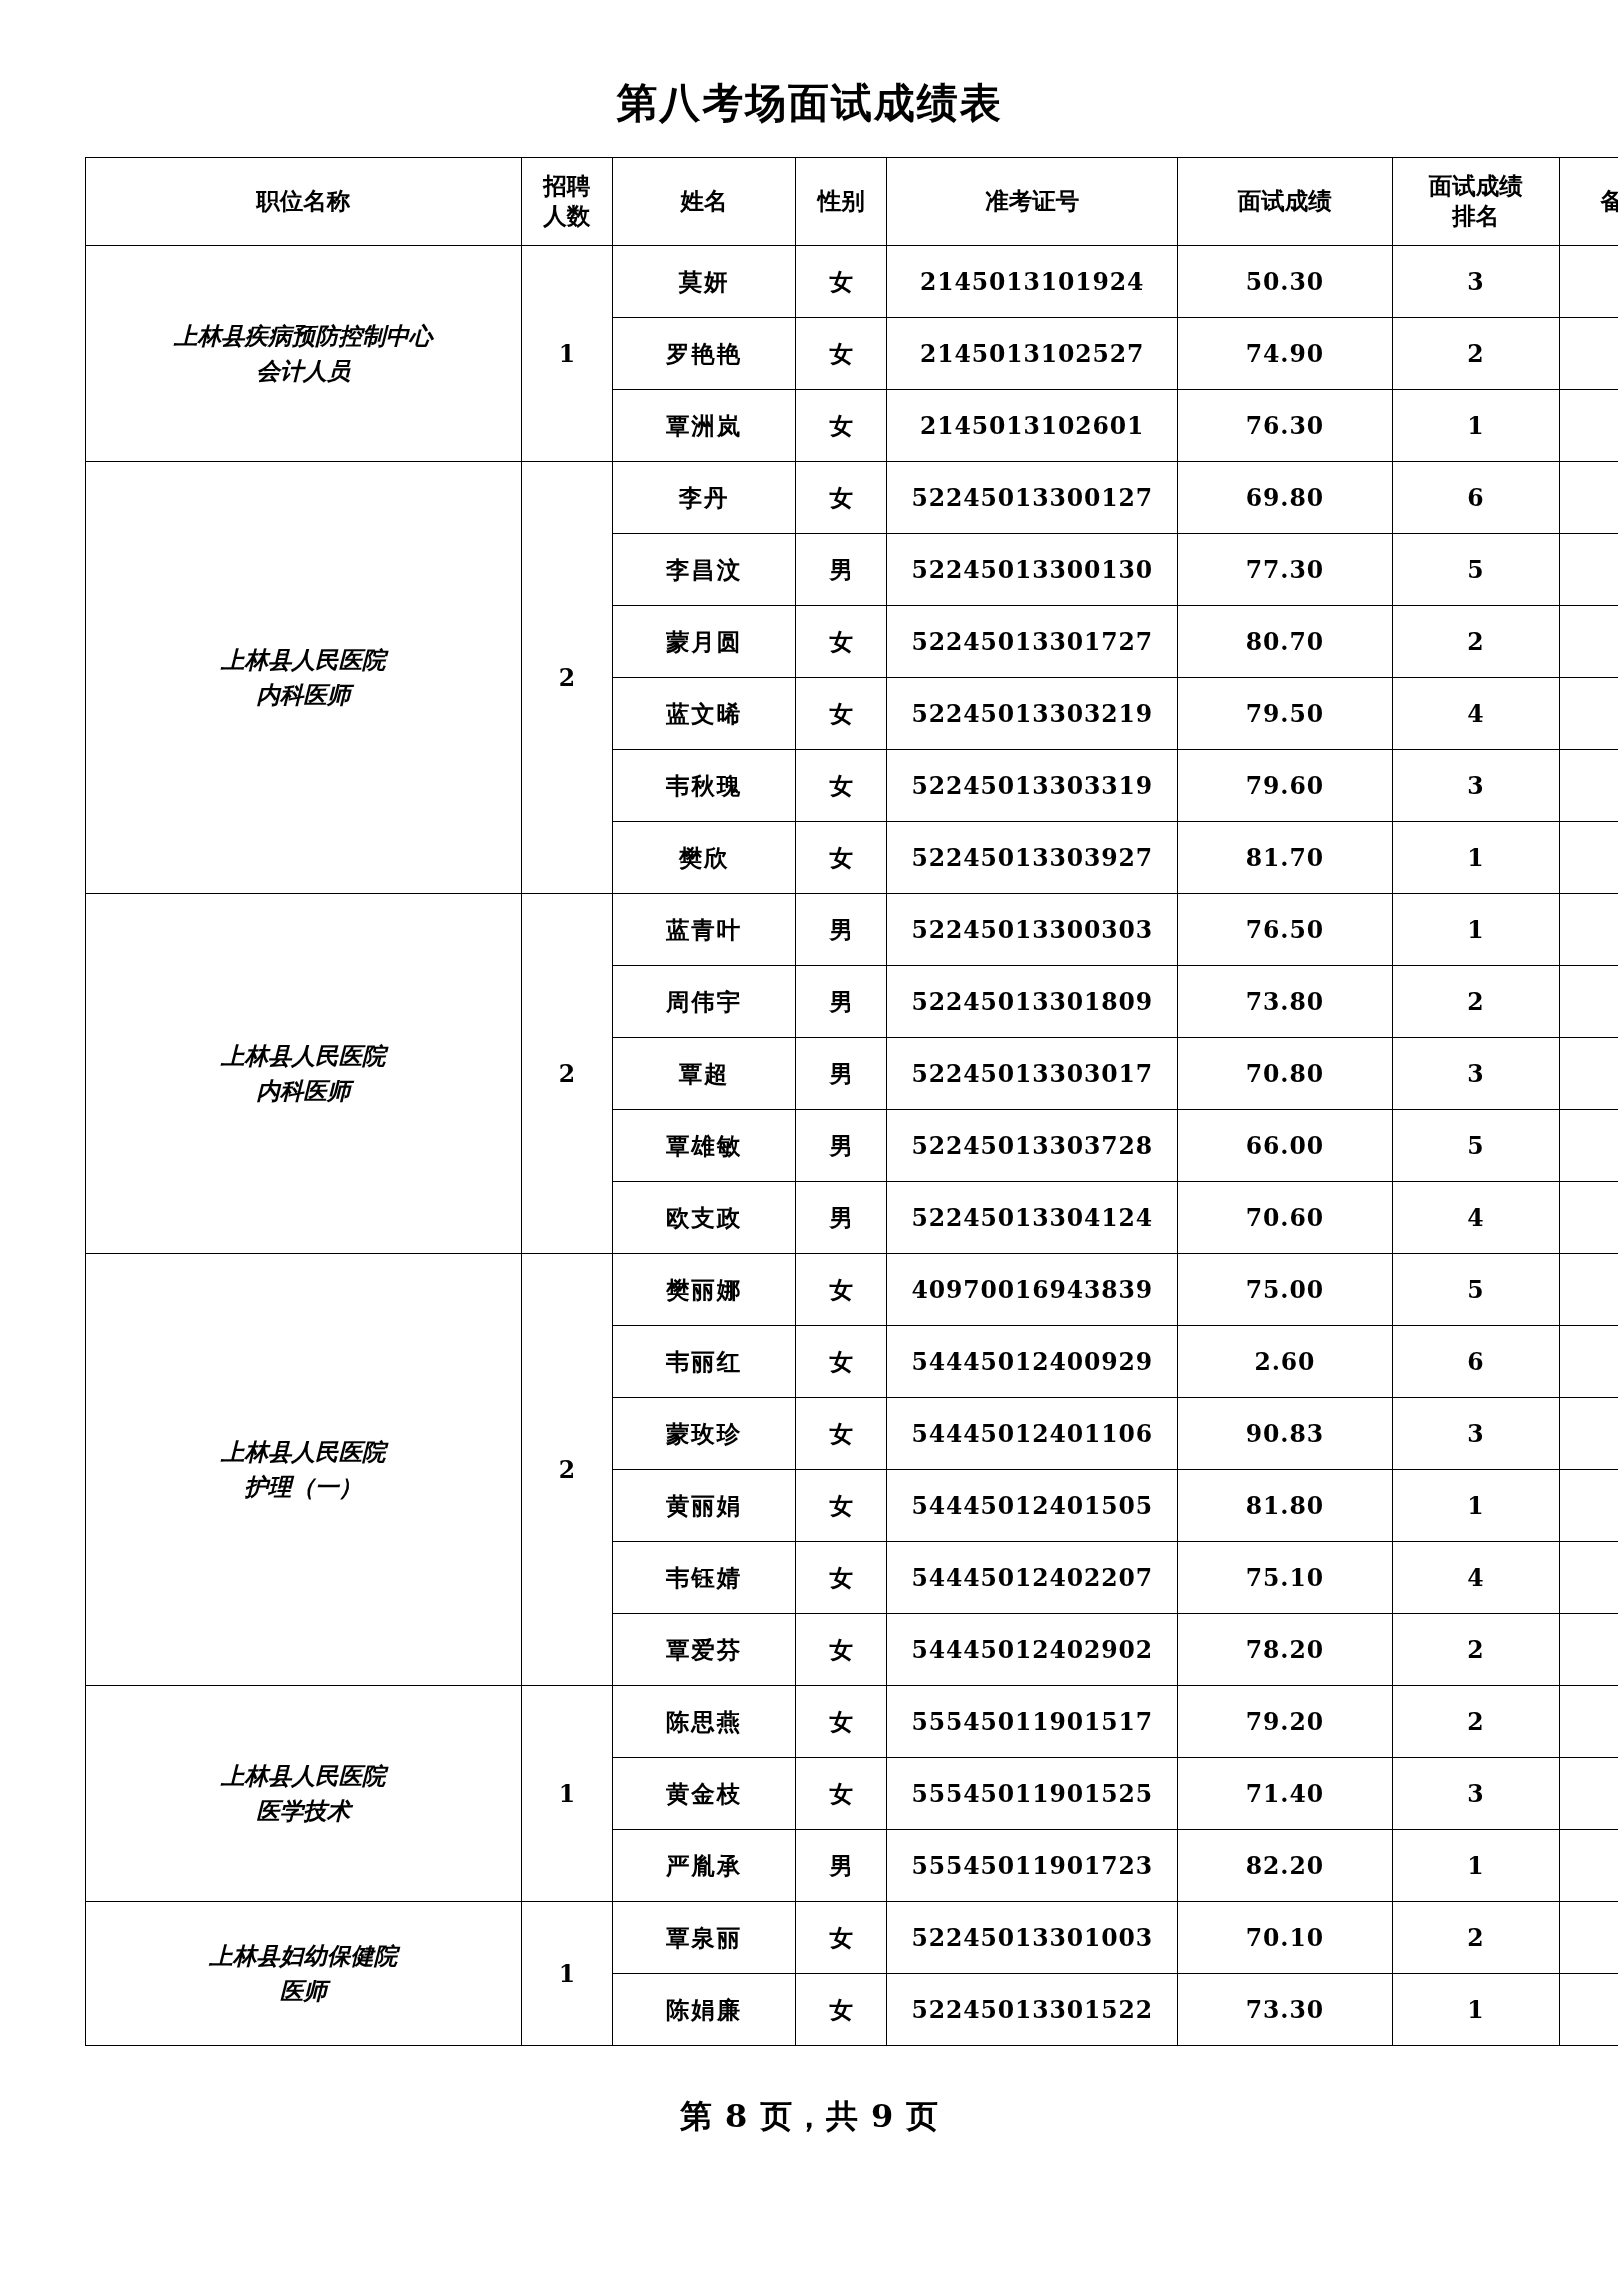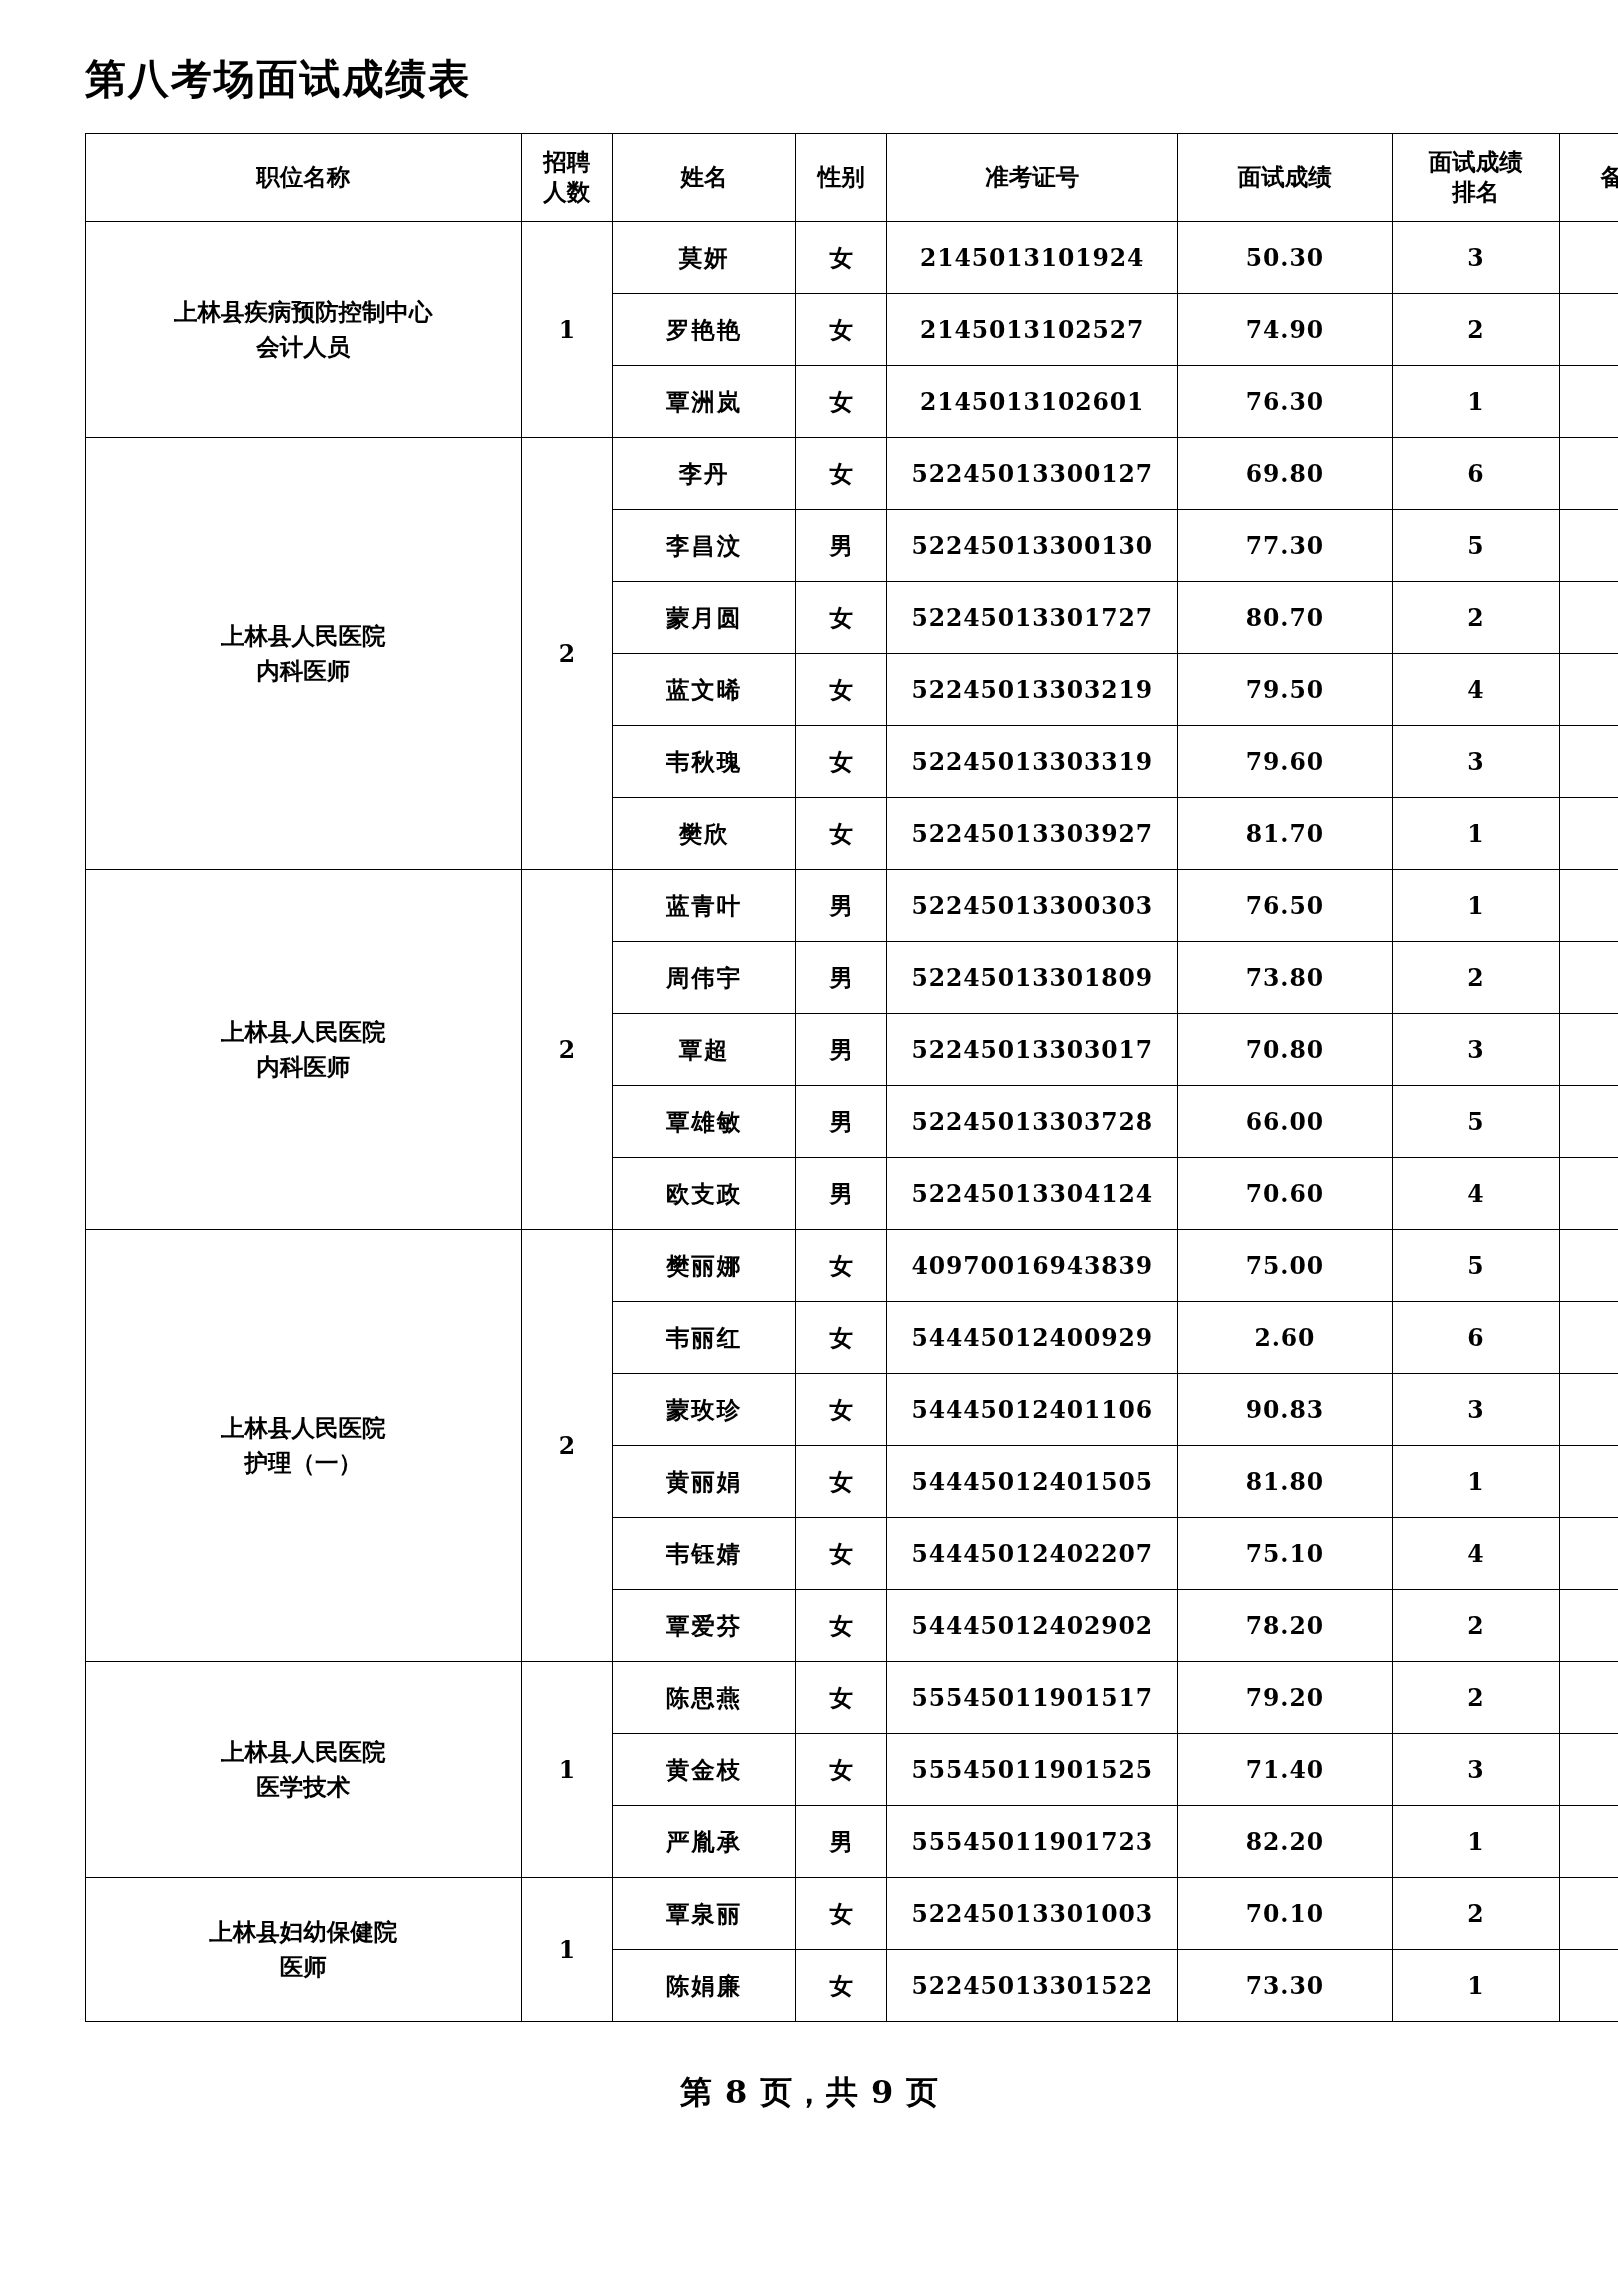--- a/index.html
+++ b/index.html
@@ -15,25 +15,25 @@
     position: relative;
   }
   .page {
     width: 1619px;
     min-height: 2285px;
     box-sizing: border-box;
     padding: 52px 85px 28px 85px;
     position: relative;
   }
   .doc-title {
-    text-align: left;
+    text-align: center;
     font-size: 41px;
     font-weight: bold;
     letter-spacing: 1.9px;
-    margin: 0 0 26px 0;
+    margin: 24px 0 26px 0;
     font-family: "DejaVu Serif", "Liberation Serif", serif;
   }
   table.score-table {
     border-collapse: collapse;
     width: 1604px;
     margin: 0 auto;
     table-layout: fixed;
   }
   table.score-table th,
   table.score-table td {
@@ -62,20 +62,21 @@
   td.count-cell {
     font-family: "DejaVu Sans Mono", "Liberation Mono", monospace;
     font-weight: normal;
     font-size: 23.5px;
   }
   td.pos-cell {
     font-size: 23.5px;
     font-weight: bold;
     line-height: 1.45;
     padding: 0 9.4px;
+    font-style: italic;
   }
   td.name-cell {
     font-size: 24.5px;
     font-weight: bold;
     letter-spacing: 1.9px;
   }
   td.gender-cell {
     font-size: 24.5px;
     font-weight: bold;
   }

